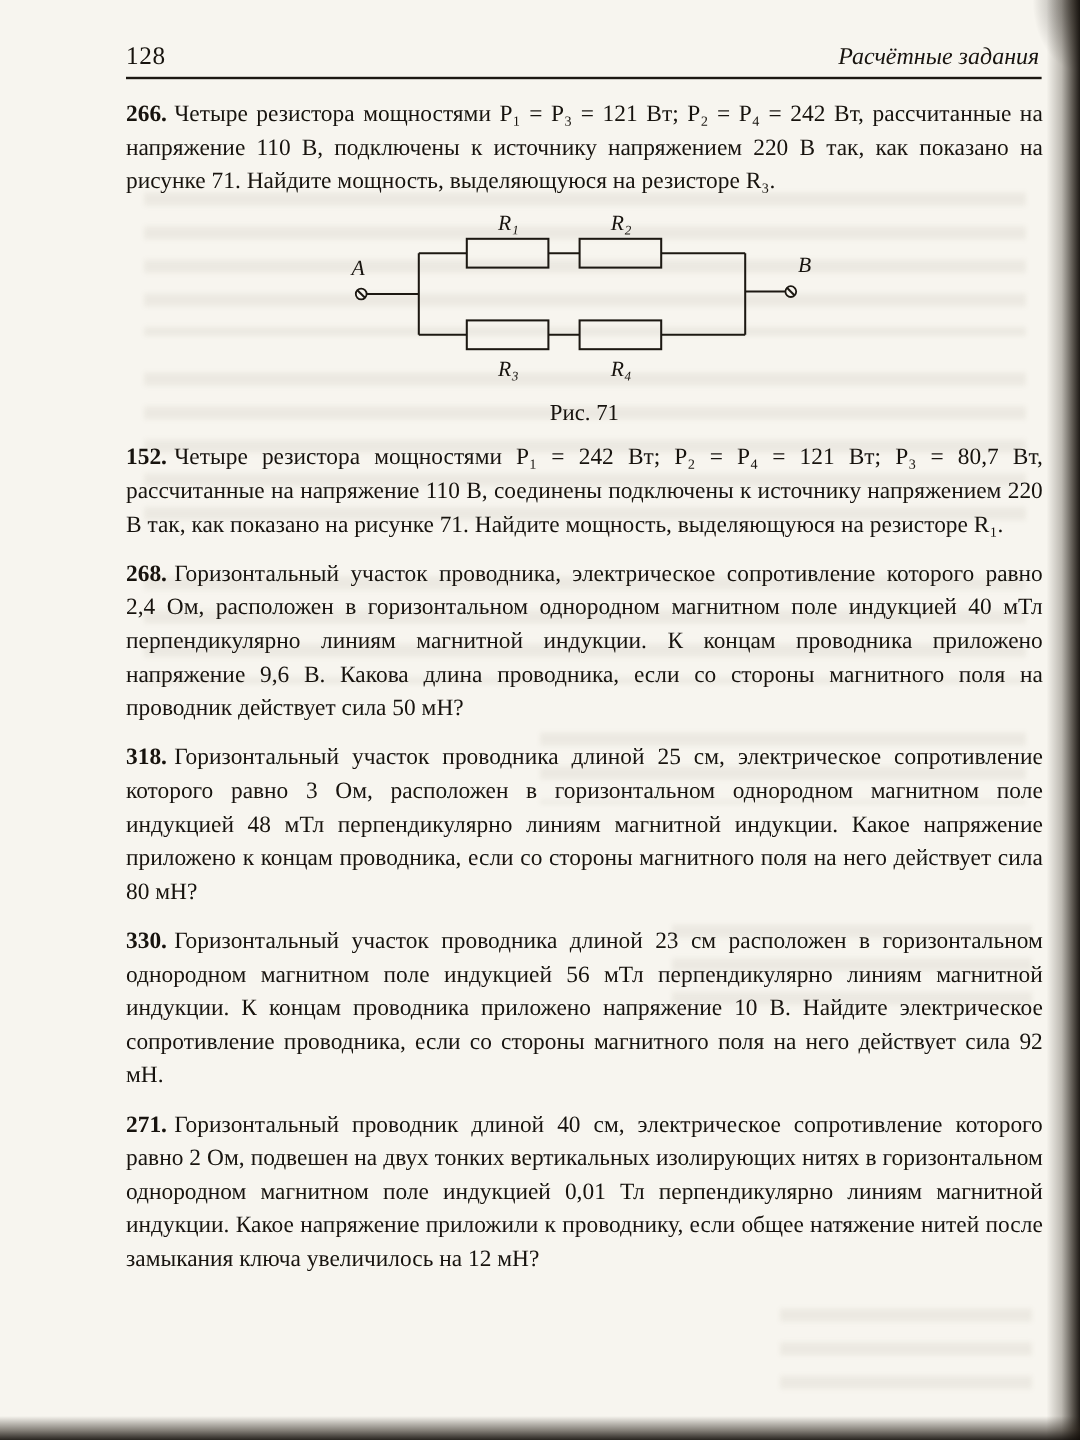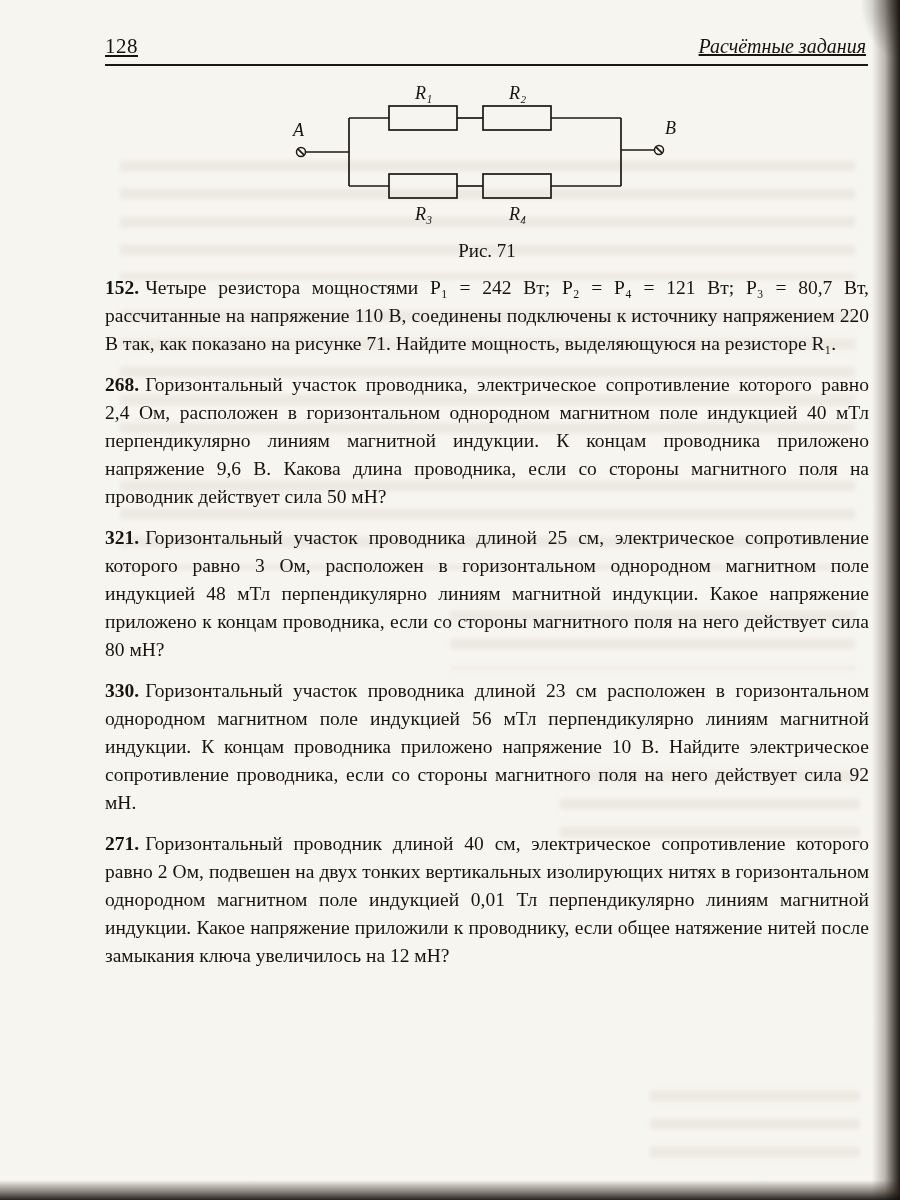--- a/index.html
+++ b/index.html
@@ -21,21 +21,21 @@
       rgba(125,113,92,0.16) 12px, rgba(125,113,92,0.16) 20px,
       rgba(125,113,92,0.00) 23px, rgba(125,113,92,0.00) 28px
     );
     filter:blur(2px);
     opacity:.55;
     pointer-events:none;
   }
 
   .page-header {
     position:absolute; left:105px; right:34px; top:34px;
-    display:flex; justify-content:space-between; align-items:baseline;text-decoration:underline;
+    display:flex; justify-content:space-between; align-items:baseline;
   }
   .page-number { font-size:21px; letter-spacing:.5px; }
   .header-title { font-size:20px; font-style:italic; }
   .header-rule {
     position:absolute; left:105px; right:32px; top:64px;
     height:2px; background:#1c1812;
   }
 
   .content {
     position:absolute; left:105px; top:82px; width:764px;
@@ -97,20 +97,21 @@
   <div class="bleed" style="left:650px; top:1080px; width:210px; height:90px;"></div>
 
   <header class="page-header">
     <span class="page-number">128</span>
     <span class="header-title">Расчётные задания</span>
   </header>
   <div class="header-rule"></div>
 
   <main class="content">
 
+    <p class="problem"><b class="pnum">266.</b><span>Четыре резистора мощностями P₁ = P₃ = 121 Вт; P₂ = P₄ = 242 Вт, рассчитанные на напряжение 110 В, подключены к источнику напряжением 220 В так, как показано на рисунке 71. Найдите мощность, выделяющуюся на резисторе R₃.</span></p>
 
     <figure class="circuit">
       <svg width="400" height="148" viewBox="0 0 400 148">
 
         <text x="6" y="50" class="cir-label">A</text>
         <circle cx="14" cy="66" r="4.5" class="cir-term"></circle>
         <line x1="10.8" y1="62.8" x2="17.2" y2="69.2" class="cir-line"></line>
 
         <text x="378" y="48" class="cir-label">B</text>
         <circle cx="372" cy="64" r="4.5" class="cir-term"></circle>
@@ -137,21 +138,21 @@
         <text x="128" y="134" class="cir-label">R₃</text>
         <text x="222" y="134" class="cir-label">R₄</text>
       </svg>
       <figcaption>Рис. 71</figcaption>
     </figure>
 
     <p class="problem"><b class="pnum">152.</b><span>Четыре резистора мощностями P₁ = 242 Вт; P₂ = P₄ = 121 Вт; P₃ = 80,7 Вт, рассчитанные на напряжение 110 В, соединены подключены к источнику напряжением 220 В так, как показано на рисунке 71. Найдите мощность, выделяющуюся на резисторе R₁.</span></p>
 
     <p class="problem"><b class="pnum">268.</b><span>Горизонтальный участок проводника, электрическое сопротивление которого равно 2,4 Ом, расположен в горизонтальном однородном магнитном поле индукцией 40 мТл перпендикулярно линиям магнитной индукции. К концам проводника приложено напряжение 9,6 В. Какова длина проводника, если со стороны магнитного поля на проводник действует сила 50 мН?</span></p>
 
-    <p class="problem"><b class="pnum">321.</b><span>Горизонтальный участок проводника длиной 25 см, электрическое сопротивление которого равно 3 Ом, расположен в горизонтальном однородном магнитном поле индукцией 48 мТл перпендикулярно линиям магнитной индукции. Какое напряжение приложено к концам проводника, если со стороны магнитного поля на него действует сила 80 мН?</span></p>
+    <p class="problem"><b class="pnum">318.</b><span>Горизонтальный участок проводника длиной 25 см, электрическое сопротивление которого равно 3 Ом, расположен в горизонтальном однородном магнитном поле индукцией 48 мТл перпендикулярно линиям магнитной индукции. Какое напряжение приложено к концам проводника, если со стороны магнитного поля на него действует сила 80 мН?</span></p>
 
     <p class="problem"><b class="pnum">330.</b><span>Горизонтальный участок проводника длиной 23 см расположен в горизонтальном однородном магнитном поле индукцией 56 мТл перпендикулярно линиям магнитной индукции. К концам проводника приложено напряжение 10 В. Найдите электрическое сопротивление проводника, если со стороны магнитного поля на него действует сила 92 мН.</span></p>
 
     <p class="problem"><b class="pnum">271.</b><span>Горизонтальный проводник длиной 40 см, электрическое сопротивление которого равно 2 Ом, подвешен на двух тонких вертикальных изолирующих нитях в горизонтальном однородном магнитном поле индукцией 0,01 Тл перпендикулярно линиям магнитной индукции. Какое напряжение приложили к проводнику, если общее натяжение нитей после замыкания ключа увеличилось на 12 мН?</span></p>
 
   </main>
 
   <div class="edge-corner"></div>
   <div class="edge-right"></div>
   <div class="edge-bottom"></div>

